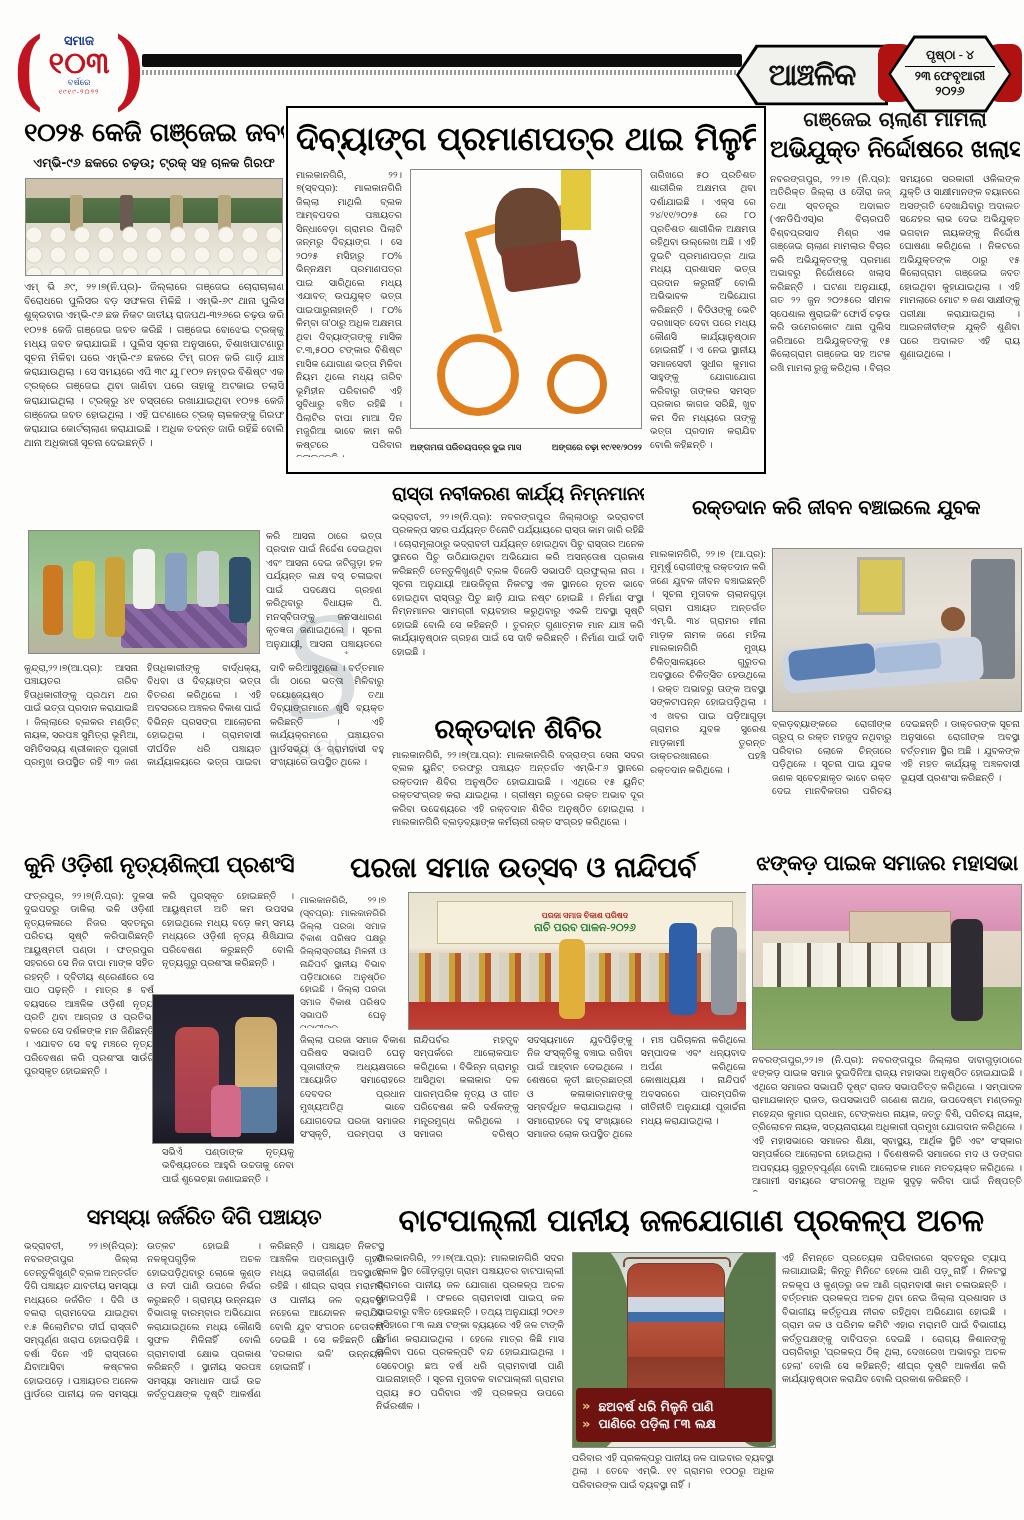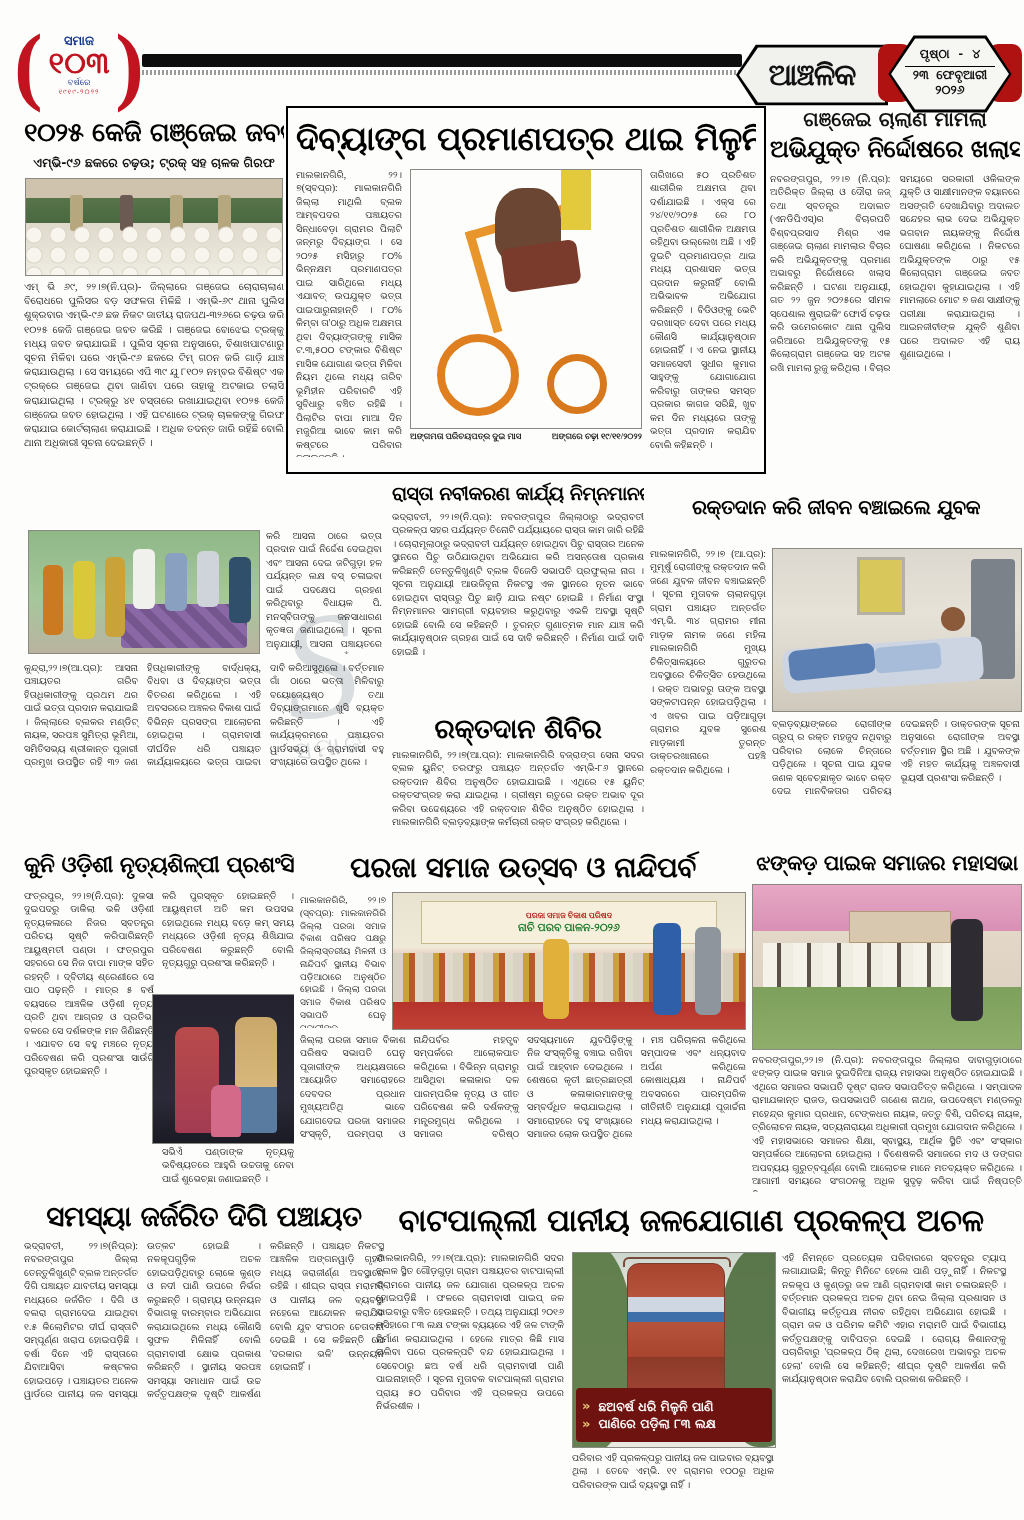--- a/index.html
+++ b/index.html
@@ -29,21 +29,21 @@
   .ruleB{position:absolute;left:142px;top:70px;width:600px;height:5px;
          background:repeating-linear-gradient(90deg,#9a9a9a 0 2px,#fff 2px 4px);}
   .bdgOut{position:absolute;inset:0;background:#000;clip-path:polygon(0% 50%,13% 4%,100% 4%,100% 96%,13% 96%);}
   .bdgIn{position:absolute;inset:3px;background:#f1f1ee;clip-path:polygon(0% 50%,13% 4%,100% 4%,100% 96%,13% 96%);}
   .bdgLbl{position:absolute;inset:0;display:flex;align-items:center;justify-content:center;
           font-size:30px;font-weight:bold;font-family:"DejaVu Sans",sans-serif;letter-spacing:-1px;}
   .hexOut{position:absolute;inset:0;background:#000;clip-path:polygon(6% 50%,24% 2%,76% 2%,94% 50%,76% 98%,24% 98%);}
   .hexIn{position:absolute;inset:3px;background:#f6f6f3;clip-path:polygon(6% 50%,24% 2%,76% 2%,94% 50%,76% 98%,24% 98%);}
   .redBlob{position:absolute;width:34px;height:58px;background:#b01212;border-radius:10px;top:10px;}
   .hexTxt{position:absolute;inset:4px 8px;display:flex;flex-direction:column;align-items:center;justify-content:center;
-          font-weight:bold;font-size:12.5px;font-family:Liberation Mono, monospace;line-height:1.25;}
+          font-weight:bold;font-size:12.5px;font-family:Liberation Serif, serif;line-height:1.25;}
   .hexDiv{width:72%;border-top:1.5px solid #000;margin:2px 0;}
   
   .bbox{position:absolute;left:3px;right:3px;bottom:5px;height:54px;background:#6f1310;border-radius:4px;
         display:flex;flex-direction:column;justify-content:center;gap:2px;padding:2px 6px;box-sizing:border-box;}
   .brow{display:flex;align-items:center;gap:8px;color:#fff;font-weight:bold;font-size:12.5px;
         font-family:"DejaVu Sans",sans-serif;line-height:1.2;}
   .bmark{color:#ecc87e;font-size:13px;}
   
   #wm{position:absolute;left:290px;top:580px;width:330px;height:260px;color:#8b97a0;opacity:.30;
       transform:rotate(-8deg);font-family:"Liberation Serif",serif;overflow:hidden;pointer-events:none;}
@@ -115,21 +115,21 @@
     <div class="bt" style="width:110px;height:288px;">ମାଲକାନଗିରି, ୨୨।୭(ସ୍ବପ୍ର): ମାଲକାନଗିରି ଜିଲ୍ଲା ମାଥିଲି ବ୍ଲକ ଆମ୍ବପଦର ପଞ୍ଚାୟତର ସିନ୍ଧାବେଡ଼ା ଗ୍ରାମର ପିଲାଟି ଜନ୍ମରୁ ଦିବ୍ୟାଙ୍ଗ । ସେ ୨୦୨୫ ମସିହାରୁ ୮୦% ଭିନ୍ନକ୍ଷମ ପ୍ରମାଣପତ୍ର ପାଇ ସାରିଥିଲେ ମଧ୍ୟ ଏଯାବତ୍ ଉପଯୁକ୍ତ ଭତ୍ତା ପାଇପାରୁନାହାନ୍ତି । ୮୦% କିମ୍ବା ତା'ଠାରୁ ଅଧିକ ଅକ୍ଷମତା ଥିବା ଦିବ୍ୟାଙ୍ଗଙ୍କୁ ମାସିକ ଟ.୩,୫୦୦ ଟଙ୍କାର ବିଶିଷ୍ଟ ମାସିକ ଯୋଗାଣ ଭତ୍ତା ମିଳିବା ନିୟମ ଥିଲେ ମଧ୍ୟ ଗରିବ ଭୂମିହୀନ ପରିବାରଟି ଏହି ସୁବିଧାରୁ ବଞ୍ଚିତ ରହିଛି । ପିଲାଟିର ବାପା ମାଆ ଦିନ ମଜୁରିଆ ଭାବେ କାମ କରି କଷ୍ଟରେ ପରିବାର ଚଳାଉଛନ୍ତି ।</div>
     <div style="width:232px;">
       <div class="ph" style="position:relative;width:230px;height:258px;background:linear-gradient(180deg,#b9ac92 0,#cabd a2 30%,#d6cbb4 30%,#d9cfb9 100%);">
         <div class="shape" style="left:26px;bottom:12px;width:66px;height:66px;border:8px solid #e07f1f;border-radius:50%;"></div>
         <div class="shape" style="right:34px;bottom:14px;width:46px;height:46px;border:7px solid #d8781c;border-radius:50%;"></div>
         <div class="shape" style="left:66px;top:44px;width:110px;height:96px;border-left:9px solid #e8952c;border-top:9px solid #e8952c;transform:rotate(-16deg);"></div>
         <div class="shape" style="left:84px;top:18px;width:66px;height:74px;background:#6b4632;border-radius:42% 42% 30% 30%;"></div>
         <div class="shape" style="left:92px;top:74px;width:76px;height:44px;background:#7a3a2c;border-radius:8px;transform:rotate(-8deg);"></div>
         <div class="shape" style="left:150px;top:0;width:30px;height:60px;background:#e3c93c;"></div>
       </div>
-      <div style="display:flex;justify-content:space-between;margin-top:2px;">
+      <div style="display:flex;justify-content:space-between;margin-top:13px;">
         <span class="cap">ଅଙ୍ଗମତା ପରିଚୟପତ୍ର ଦୁଇ ମାସ</span>
         <span class="cap">ଅଙ୍ଗରେ ଚଢ଼ା ୧୯/୧୧/୨୦୨୨</span>
       </div>
     </div>
     <div class="bt" style="width:110px;height:288px;">ତାରିଖରେ ୫୦ ପ୍ରତିଶତ ଶାରୀରିକ ଅକ୍ଷମତା ଥିବା ଦର୍ଶାଯାଇଛି । ଏକ୍ସ ରେ ୨୪/୧୧/୨୦୨୫ ରେ ୮୦ ପ୍ରତିଶତ ଶାରୀରିକ ଅକ୍ଷମତା ରହିଥିବା ଉଲ୍ଲେଖ ଅଛି । ଏହି ଦୁଇଟି ପ୍ରମାଣପତ୍ର ଥାଇ ମଧ୍ୟ ପ୍ରଶାସନ ଭତ୍ତା ପ୍ରଦାନ କରୁନାହିଁ ବୋଲି ଅଭିଭାବକ ଅଭିଯୋଗ କରିଛନ୍ତି । ବିଡିଓଙ୍କୁ ଭେଟି ଦରଖାସ୍ତ ଦେବା ପରେ ମଧ୍ୟ କୌଣସି କାର୍ଯ୍ୟାନୁଷ୍ଠାନ ହୋଇନାହିଁ । ଏ ନେଇ ସ୍ଥାନୀୟ ସମାଜସେବୀ ସୁଧୀର କୁମାର ସାହୁଙ୍କୁ ଯୋଗାଯୋଗ କରିବାରୁ ତାଙ୍କର ସମସ୍ତ ପ୍ରକାର କାଗଜ ସରିଛି, ଖୁବ କମ ଦିନ ମଧ୍ୟରେ ତାଙ୍କୁ ଭତ୍ତା ପ୍ରଦାନ କରାଯିବ ବୋଲି କହିଛନ୍ତି ।</div>
   </div>
 </div>
 
 <div class="art" style="left:770px;top:108px;width:250px;height:366px;">
   <div class="sub" style="font-size:20px;height:23px;line-height:23px;">ଗଞ୍ଜେଇ ଚାଲାଣ ମାମଲା</div>
@@ -181,21 +181,21 @@
     <div class="shape" style="left:22px;bottom:10px;width:44px;height:106px;background:linear-gradient(180deg,#b94b4b 0,#a33b52 100%);border-radius:10px 10px 4px 4px;"></div>
     <div class="shape" style="right:18px;bottom:10px;width:42px;height:116px;background:linear-gradient(180deg,#caa76a 0,#d8b87c 60%,#5a7ba0 60%,#5a7ba0 100%);border-radius:10px 10px 4px 4px;"></div>
     <div class="shape" style="left:58px;bottom:6px;width:30px;height:52px;background:#d46a8a;border-radius:8px 8px 3px 3px;"></div>
   </div>
   <div class="bt" style="position:absolute;left:138px;top:300px;width:132px;height:44px;">ସଭିଏଁ ପଣ୍ଡାଙ୍କ ନୃତ୍ୟକୁ ଭବିଷ୍ୟତରେ ଆହୁରି ଉଚ୍ଚତାକୁ ନେବା ପାଇଁ ଶୁଭେଚ୍ଛା ଜଣାଇଛନ୍ତି ।</div>
 </div>
 
 <div class="art" style="left:300px;top:846px;width:446px;height:348px;">
   <div class="hl" style="font-size:28px;height:44px;line-height:44px;">ପରଜା ସମାଜ ଉତ୍ସବ ଓ ନାନ୍ଦିପର୍ବ</div>
   <div class="bt" style="position:absolute;left:0;top:48px;width:86px;height:134px;font-size:9px;">ମାଲକାନଗିରି, ୨୨।୭ (ସ୍ବପ୍ର): ମାଲକାନଗିରି ଜିଲ୍ଲା ପରଜା ସମାଜ ବିକାଶ ପରିଷଦ ପକ୍ଷରୁ ଜିଲ୍ଲାସ୍ତରୀୟ ମିଳନୀ ଓ ନାନ୍ଦିପର୍ବ ସ୍ଥାନୀୟ ବିଭାବ ପଡ଼ିଆଠାରେ ଅନୁଷ୍ଠିତ ହୋଇଛି । ଜିଲ୍ଲା ପରଜା ସମାଜ ବିକାଶ ପରିଷଦ ସଭାପତି ଘେନୁ ପୂଜାରୀଙ୍କ ଅଧ୍ୟକ୍ଷତାରେ ଆୟୋଜିତ ସମାରୋହ ।</div>
-  <div class="ph" style="left:92px;top:46px;width:352px;height:136px;background:linear-gradient(180deg,#e8e3d1 0,#efe9d8 40%,#b3332b 78%,#c14136 100%);">
+  <div class="ph" style="left:108px;top:46px;width:352px;height:136px;background:linear-gradient(180deg,#e8e3d1 0,#efe9d8 40%,#b3332b 78%,#c14136 100%);">
     <div class="bannerTxt">
       <span class="bl1">ପରଜା ସମାଜ ବିକାଶ ପରିଷଦ</span>
       <span class="bl2">ନାଚି ପରବ ପାଳନ-୨୦୨୬</span>
     </div>
     <div class="shape" style="left:0;right:0;top:44%;height:36%;background:repeating-linear-gradient(90deg,#d8d2c2 0 10px,#caa23a 10px 16px,#b75a2a 16px 22px,#e0dacb 22px 30px);"></div>
     <div class="shape" style="right:64px;top:30px;width:28px;height:92px;background:#2f5fa8;border-radius:7px;"></div>
     <div class="shape" style="right:24px;top:34px;width:26px;height:88px;background:#8e959c;border-radius:7px;"></div>
     <div class="shape" style="left:150px;top:46px;width:26px;height:80px;background:#e0b03a;border-radius:7px;"></div>
   </div>
   <div class="bt c4" style="position:absolute;left:0;top:188px;width:446px;height:158px;">ଜିଲ୍ଲା ପରଜା ସମାଜ ବିକାଶ ପରିଷଦ ସଭାପତି ଘେନୁ ପୂଜାରୀଙ୍କ ଅଧ୍ୟକ୍ଷତାରେ ଆୟୋଜିତ ସମାରୋହରେ ଦେବଦର ପ୍ରଧାନ ମୁଖ୍ୟଅତିଥି ଭାବେ ଯୋଗଦେଇ ପରଜା ସମାଜର ସଂସ୍କୃତି, ପରମ୍ପରା ଓ ନାନ୍ଦିପର୍ବର ମହତ୍ତ୍ବ ସମ୍ପର୍କରେ ଆଲୋକପାତ କରିଥିଲେ । ବିଭିନ୍ନ ଗ୍ରାମରୁ ଆସିଥିବା କଳାକାର ଦଳ ପାରମ୍ପରିକ ନୃତ୍ୟ ଓ ଗୀତ ପରିବେଷଣ କରି ଦର୍ଶକଙ୍କୁ ମନ୍ତ୍ରମୁଗ୍ଧ କରିଥିଲେ । ସମାଜର ବରିଷ୍ଠ ସଦସ୍ୟମାନେ ଯୁବପିଢ଼ିଙ୍କୁ ନିଜ ସଂସ୍କୃତିକୁ ବଞ୍ଚାଇ ରଖିବା ପାଇଁ ଆହ୍ବାନ ଦେଇଥିଲେ । ଶେଷରେ କୃତୀ ଛାତ୍ରଛାତ୍ରୀ ଓ କଳାକାରମାନଙ୍କୁ ସମ୍ବର୍ଦ୍ଧିତ କରାଯାଇଥିଲା । ସମାରୋହରେ ବହୁ ସଂଖ୍ୟାରେ ସମାଜର ଲୋକ ଉପସ୍ଥିତ ଥିଲେ । ମଞ୍ଚ ପରିଚାଳନା କରିଥିଲେ ସମ୍ପାଦକ ଏବଂ ଧନ୍ୟବାଦ ଅର୍ପଣ କରିଥିଲେ କୋଷାଧ୍ୟକ୍ଷ । ନାନ୍ଦିପର୍ବ ଅବସରରେ ପାରମ୍ପରିକ ରୀତିନୀତି ଅନୁଯାୟୀ ପୂଜାର୍ଚ୍ଚନା ମଧ୍ୟ କରାଯାଇଥିଲା ।</div>
@@ -205,21 +205,21 @@
   <div class="hl" style="font-size:21px;height:34px;line-height:34px;">ଝଙ୍କଡ଼ ପାଇକ ସମାଜର ମହାସଭା</div>
   <div class="ph" style="left:0;top:38px;width:268px;height:164px;background:linear-gradient(180deg,#e7a7c4 0,#d890b5 28%,#e3d7c8 28%,#ded2c2 62%,#7da05c 62%,#8fae6c 100%);">
     <div class="shape" style="left:10px;top:58px;right:70px;height:44px;background:repeating-linear-gradient(90deg,#f5f2ea 0 14px,#5a5148 14px 18px,#efece2 18px 30px);"></div>
     <div class="shape" style="right:38px;top:34px;width:32px;height:102px;background:#2e2b33;border-radius:8px;"></div>
     <div class="shape" style="left:36%;top:26px;width:100px;height:30px;background:#d9c8b0;border:1px solid #b29a78;"></div>
   </div>
   <div class="bt" style="position:absolute;left:0;top:208px;width:270px;height:138px;">ନବରଙ୍ଗପୁର,୨୨।୭ (ନି.ପ୍ର): ନବରଙ୍ଗପୁର ଜିଲ୍ଲାର ଦାବାଗୁଡ଼ାଠାରେ ଝଙ୍କଡ଼ ପାଇକ ସମାଜ ଦୁଇଦିନିଆ ରାଜ୍ୟ ମହାସଭା ଅନୁଷ୍ଠିତ ହୋଇଯାଇଛି । ଏଥିରେ ସମାଜର ସଭାପତି ଦୃଷ୍ଟ ରାଜଡ ସଭାପତିତ୍ବ କରିଥିଲେ । ସମ୍ପାଦକ ରାମାଯକାନ୍ତ ରାଜଡ, ଉପସଭାପତି ଗଣେଶ ନାଥଜ, ଉପଦେଷ୍ଟା ମଣ୍ଡଳରୁ ମହେନ୍ଦ୍ର କୁମାର ପ୍ରଧାନ, ଟେଙ୍କଧର ନାୟକ, ଜତ୍ତୁ ବିଶି, ପରିଚୟ ନାୟକ, ତ୍ରିଲୋଚନ ନାୟକ, ସତ୍ୟନାରାୟଣ ଅଧିକାରୀ ପ୍ରମୁଖ ଯୋଗଦାନ କରିଥିଲେ । ଏହି ମହାସଭାରେ ସମାଜର ଶିକ୍ଷା, ସ୍ବାସ୍ଥ୍ୟ, ଆର୍ଥିକ ସ୍ଥିତି ଏବଂ ସଂସ୍କାର ସମ୍ପର୍କରେ ଆଲୋଚନା ହୋଇଥିଲା । ବିଶେଷକରି ସମାଜରେ ମଦ ଓ ଡଙ୍ଗର ଅପବ୍ୟୟ ଗୁରୁତ୍ବପୂର୍ଣ୍ଣ ବୋଲି ଆଲୋଚକ ମାନେ ମତବ୍ୟକ୍ତ କରିଥିଲେ । ଆଗାମୀ ସମୟରେ ସଂଗଠନକୁ ଅଧିକ ସୁଦୃଢ଼ କରିବା ପାଇଁ ନିଷ୍ପତ୍ତି ନିଆଯାଇଥିଲା ।</div>
 </div>
 
 <div class="art" style="left:24px;top:1196px;width:360px;height:318px;">
-  <div class="hl" style="font-size:28px;height:42px;line-height:42px;">ସମସ୍ୟା ଜର୍ଜରିତ ଦିଗି ପଞ୍ଚାୟତ</div>
+  <div class="hl" style="font-size:21px;height:42px;line-height:42px;">ସମସ୍ୟା ଜର୍ଜରିତ ଦିଗି ପଞ୍ଚାୟତ</div>
   <div class="bt c3" style="height:272px;margin-top:2px;">ଭଦ୍ରାବତୀ, ୨୨।୭(ନିପ୍ର): ନବରଙ୍ଗପୁର ଜିଲ୍ଲା ତେନ୍ତୁଳିଖୁଣ୍ଟି ବ୍ଲକ ଅନ୍ତର୍ଗତ ଦିଗି ପଞ୍ଚାୟତ ଯାବତୀୟ ସମସ୍ୟା ମଧ୍ୟରେ ଜର୍ଜରିତ । ଦିଗି ଓ ବଲରା ଗ୍ରାମଦେଇ ଯାଇଥିବା ୧.୫ କିଲୋମିଟର ଦୀର୍ଘ ରାସ୍ତାଟି ସମ୍ପୂର୍ଣ୍ଣ ଖରାପ ହୋଇପଡ଼ିଛି । ବର୍ଷା ଦିନେ ଏହି ରାସ୍ତାରେ ଯିବାଆସିବା କଷ୍ଟକର ହୋଇପଡ଼େ । ପଞ୍ଚାୟତର ଅନେକ ୱାର୍ଡରେ ପାନୀୟ ଜଳ ସମସ୍ୟା ଉତ୍କଟ ହୋଇଛି । ନଳକୂପଗୁଡ଼ିକ ଅଚଳ ହୋଇପଡ଼ିଥିବାରୁ ଲୋକେ କୁଣ୍ଡ ଓ ନଦୀ ପାଣି ଉପରେ ନିର୍ଭର କରୁଛନ୍ତି । ଗ୍ରାମ୍ୟ ଉନ୍ନୟନ ବିଭାଗକୁ ବାରମ୍ବାର ଅଭିଯୋଗ କରାଯାଇଥିଲେ ମଧ୍ୟ କୌଣସି ସୁଫଳ ମିଳିନାହିଁ ବୋଲି ଗ୍ରାମବାସୀ କ୍ଷୋଭ ପ୍ରକାଶ କରିଛନ୍ତି । ସ୍ଥାନୀୟ ସରପଞ୍ଚ ସମସ୍ୟା ସମାଧାନ ପାଇଁ ଉଚ୍ଚ କର୍ତ୍ତୃପକ୍ଷଙ୍କ ଦୃଷ୍ଟି ଆକର୍ଷଣ କରିଛନ୍ତି । ପଞ୍ଚାୟତ ନିକଟସ୍ଥ ଆଞ୍ଚଳିକ ଅଙ୍ଗନୱାଡ଼ି ଗୃହଟି ମଧ୍ୟ ଜରାଜୀର୍ଣ୍ଣ ଅବସ୍ଥାରେ ରହିଛି । ଶୀଘ୍ର ରାସ୍ତା ମରାମତି ଓ ପାନୀୟ ଜଳ ବ୍ୟବସ୍ଥା ନହେଲେ ଆନ୍ଦୋଳନ କରାଯିବ ବୋଲି ଯୁବ ସଂଗଠନ ଚେତାବନୀ ଦେଇଛି । ସେ କହିଛନ୍ତି ଯେ 'ଦରକାର ଭଳି' ଉନ୍ନୟନ ହୋଇନାହିଁ ।</div>
 </div>
 
 <div class="art" style="left:376px;top:1196px;width:630px;height:318px;">
   <div class="hl" style="font-size:31px;height:48px;line-height:48px;">ବାଟପାଲ୍ଲୀ ପାନୀୟ ଜଳଯୋଗାଣ ପ୍ରକଳ୍ପ ଅଚଳ</div>
   <div class="bt" style="position:absolute;left:0;top:56px;width:188px;height:258px;">ମାଲକାନଗିରି, ୨୨।୭(ଆ.ପ୍ର): ମାଲକାନଗିରି ସଦର ବ୍ଲକ ସ୍ଥିତ ଗୌଡ଼ଗୁଡ଼ା ଗ୍ରାମ ପଞ୍ଚାୟତର ବାଟପାଲ୍ଲୀ ଗ୍ରାମରେ ପାନୀୟ ଜଳ ଯୋଗାଣ ପ୍ରକଳ୍ପ ଅଚଳ ହୋଇପଡ଼ିଛି । ଫଳରେ ଗ୍ରାମବାସୀ ପାଇପ୍ ଜଳ ପାଇବାରୁ ବଞ୍ଚିତ ହେଉଛନ୍ତି । ତଥ୍ୟ ଅନୁଯାୟୀ ୨୦୧୬ ମସିହାରେ ୮୩ ଲକ୍ଷ ଟଙ୍କା ବ୍ୟୟରେ ଏହି ଜଳ ଟାଙ୍କି ନିର୍ମାଣ କରାଯାଇଥିଲା । ହେଲେ ମାତ୍ର କିଛି ମାସ ଚାଲିବା ପରେ ପ୍ରକଳ୍ପଟି ବନ୍ଦ ହୋଇଯାଇଥିଲା । ସେବେଠାରୁ ଛଅ ବର୍ଷ ଧରି ଗ୍ରାମବାସୀ ପାଣି ପାଇନାହାନ୍ତି । ସୂଚନା ମୁତାବକ ବାଟପାଲ୍ଲୀ ଗ୍ରାମର ପ୍ରାୟ ୫୦ ପରିବାର ଏହି ପ୍ରକଳ୍ପ ଉପରେ ନିର୍ଭରଶୀଳ ।</div>
   <div class="ph" style="left:196px;top:56px;width:202px;height:194px;background:linear-gradient(180deg,#cdd6cd 0,#dfe5da 18%,#e9e9e1 100%);">
     <div class="shape" style="left:-30px;top:-10px;width:90px;height:210px;background:#55763f;border-radius:45%;opacity:.9;"></div>
     <div class="shape" style="right:-30px;top:-6px;width:86px;height:200px;background:#4c6b3c;border-radius:45%;opacity:.9;"></div>
     <div class="shape" style="left:54px;top:10px;width:96px;height:126px;border-radius:12px 12px 4px 4px;background:linear-gradient(180deg,#a8442f 0,#b5543c 26%,#cfd8e2 26%,#cfd8e2 38%,#3f6fa8 38%,#3f6fa8 46%,#b5543c 46%,#a8442f 74%,#8c3a28 74%,#9c4433 100%);border:1px solid #7a3a2c;"></div>

